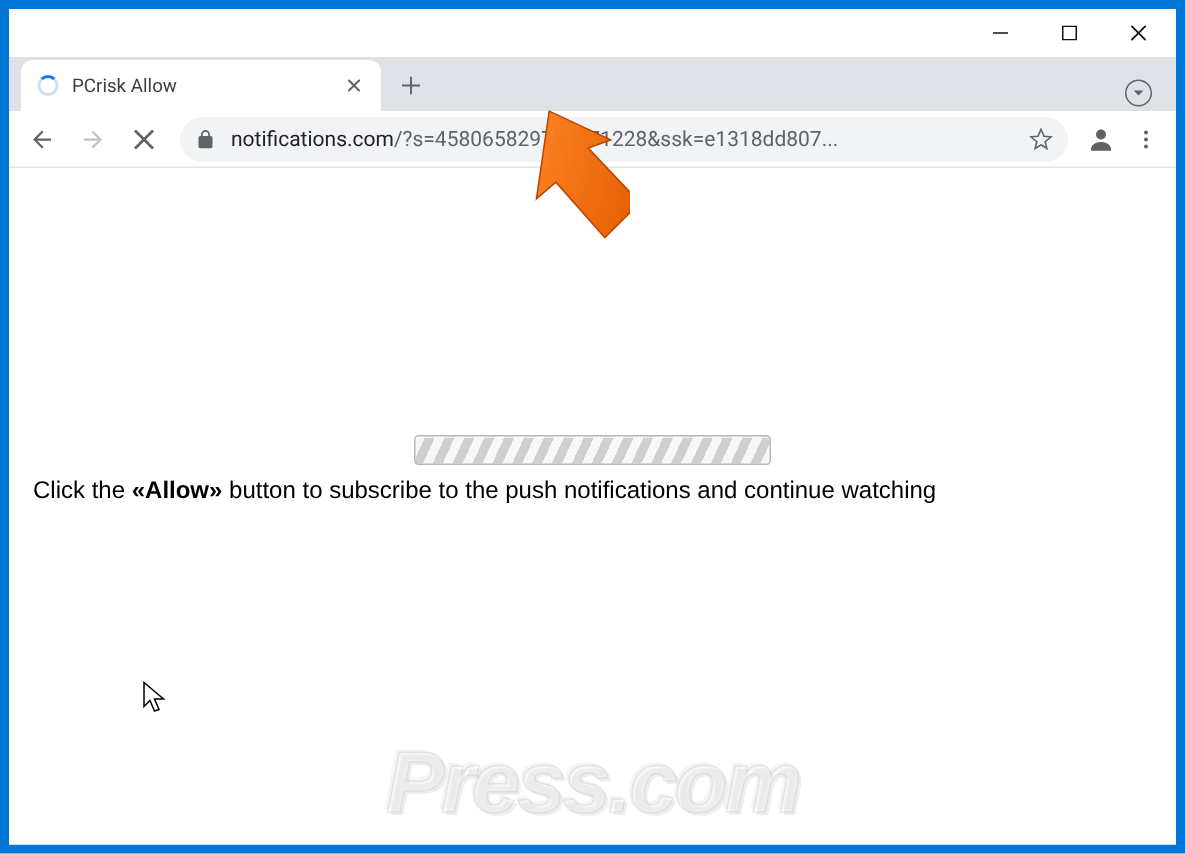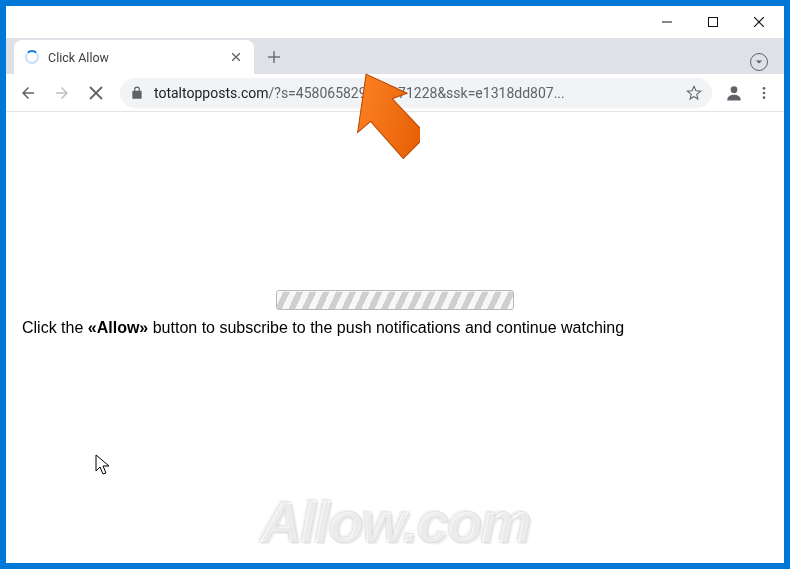--- a/index.html
+++ b/index.html
@@ -215,21 +215,21 @@
           <line x1="10" y1="0" x2="0" y2="10" stroke="#111" stroke-width="1.2"></line>
         </svg>
     </div>
   </div>
 
   <div class="tabstrip">
     <div class="tab">
       <span class="favicon">
         <span class="spinner"></span>
       </span>
-      <span class="title">Click Allow</span>
+      <span class="title">PCrisk Allow</span>
       <span class="close">
         <svg width="8" height="8">
             <line x1="0" y1="0" x2="8" y2="8" stroke="#5f6368" stroke-width="1.3"></line>
             <line x1="8" y1="0" x2="0" y2="8" stroke="#5f6368" stroke-width="1.3"></line>
           </svg>
       </span>
     </div>
     <div class="newtab">
       <svg width="12" height="12">
           <line x1="6" y1="0" x2="6" y2="12" stroke="#5f6368" stroke-width="1.3"></line>
@@ -262,21 +262,21 @@
           <line x1="13" y1="1" x2="1" y2="13" stroke="#5f6368" stroke-width="1.8"></line>
         </svg>
     </div>
     <div class="omnibox">
       <span class="lock">
         <svg width="14" height="14" viewBox="0 0 24 24">
             <path d="M18 8h-1V6a5 5 0 0 0-10 0v2H6a2 2 0 0 0-2 2v10a2 2 0 0 0 2 2h12a2 2 0 0 0 2-2V10a2 2 0 0 0-2-2zM9 6a3 3 0 1 1 6 0v2H9z" fill="#5f6368"></path>
           </svg>
       </span>
       <span class="url">
-        <span class="host">totaltopposts.com</span><span class="path">/?s=458065829783671228&amp;ssk=e1318dd807...</span>
+        <span class="host">notifications.com</span><span class="path">/?s=458065829783671228&amp;ssk=e1318dd807...</span>
       </span>
       <span class="star">
         <svg width="16" height="16" viewBox="0 0 24 24">
             <path d="M12 17.3 6.2 21l1.6-6.8L2 9.3l7-.6L12 2l3 6.7 7 .6-5.8 4.9L17.8 21z" fill="none" stroke="#5f6368" stroke-width="1.6"></path>
           </svg>
       </span>
     </div>
     <div class="profile">
       <svg width="20" height="20" viewBox="0 0 24 24">
           <circle cx="12" cy="8" r="4" fill="#5f6368"></circle>
@@ -300,21 +300,21 @@
       <span>Click the </span><span class="allow">«Allow»</span><span> button to subscribe to the push notifications and continue watching</span>
     </div>
 
     <div class="mouse-cursor">
       <svg width="18" height="24" viewBox="0 0 18 24">
         <path d="M1 1 L1 17 L5 13 L8 20 L11 19 L8 12 L14 12 Z" fill="#fff" stroke="#000" stroke-width="1"></path>
       </svg>
     </div>
 
     <div class="watermark">
-      <span class="watermark-text">Allow.com</span>
+      <span class="watermark-text">Press.com</span>
     </div>
   </div>
 
   <div class="arrow-pointer">
     <svg width="80" height="100" viewBox="0 0 80 100">
       <defs>
         <linearGradient id="g" x1="0" y1="0" x2="1" y2="1">
           <stop offset="0" stop-color="#ff8a2a"></stop>
           <stop offset="1" stop-color="#e55a00"></stop>
         </linearGradient>

